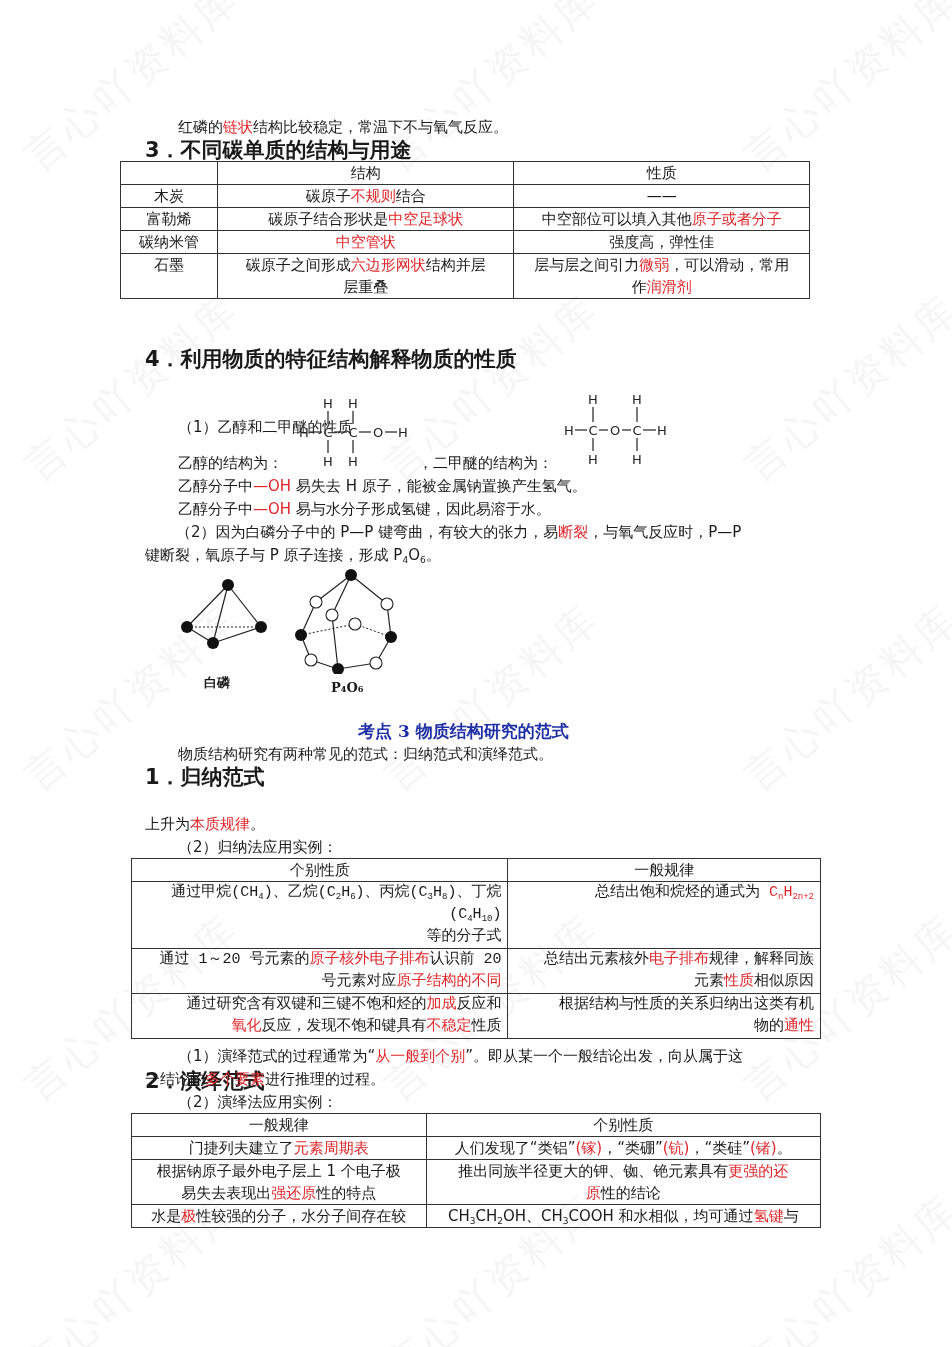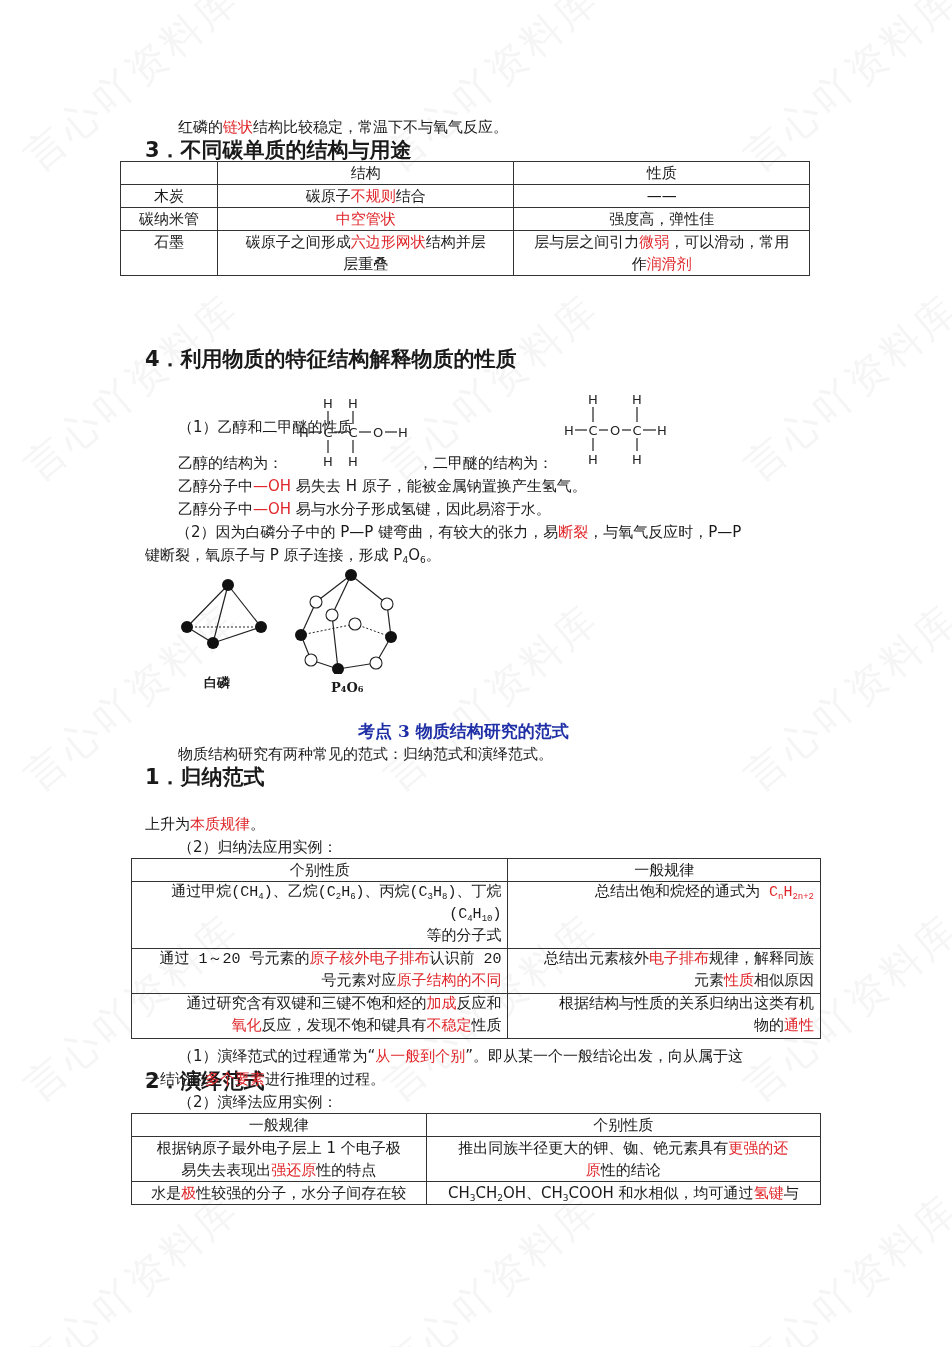--- a/index.html
+++ b/index.html
@@ -61,20 +61,29 @@
         <tr>
           <td>木炭</td>
           <td>
             <div><span>碳原子</span><span class="red">不规则</span><span>结合</span></div>
           </td>
           <td>
             <div><span>——</span></div>
           </td>
         </tr>
         <tr>
+          <td>富勒烯</td>
+          <td>
+            <div><span>碳原子结合形状是</span><span class="red">中空足球状</span></div>
+          </td>
+          <td>
+            <div><span>中空部位可以填入其他</span><span class="red">原子或者分子</span></div>
+          </td>
+        </tr>
+        <tr>
           <td>碳纳米管</td>
           <td>
             <div><span class="red">中空管状</span></div>
           </td>
           <td>
             <div><span>强度高，弹性佳</span></div>
           </td>
         </tr>
         <tr>
           <td>石墨</td>
@@ -264,20 +273,28 @@
         <col style="width:295px">
         <col style="width:395px">
       </colgroup>
     <tbody id="t2-body">
         <tr>
           <td>一般规律</td>
           <td>个别性质</td>
         </tr>
         <tr>
           <td>
+            <div><span>门捷列夫建立了</span><span class="red">元素周期表</span></div>
+          </td>
+          <td>
+            <div><span>人们发现了“类铝”</span><span class="red">(镓)</span><span>，“类硼”</span><span class="red">(钪)</span><span>，“类硅”</span><span class="red">(锗)</span><span>。</span></div>
+          </td>
+        </tr>
+        <tr>
+          <td>
             <div><span>根据钠原子最外电子层上 1 个电子极</span></div>
             <div><span>易失去表现出</span><span class="red">强还原</span><span>性的特点</span></div>
           </td>
           <td>
             <div><span>推出同族半径更大的钾、铷、铯元素具有</span><span class="red">更强的还</span></div>
             <div><span class="red">原</span><span>性的结论</span></div>
           </td>
         </tr>
         <tr>
           <td>

